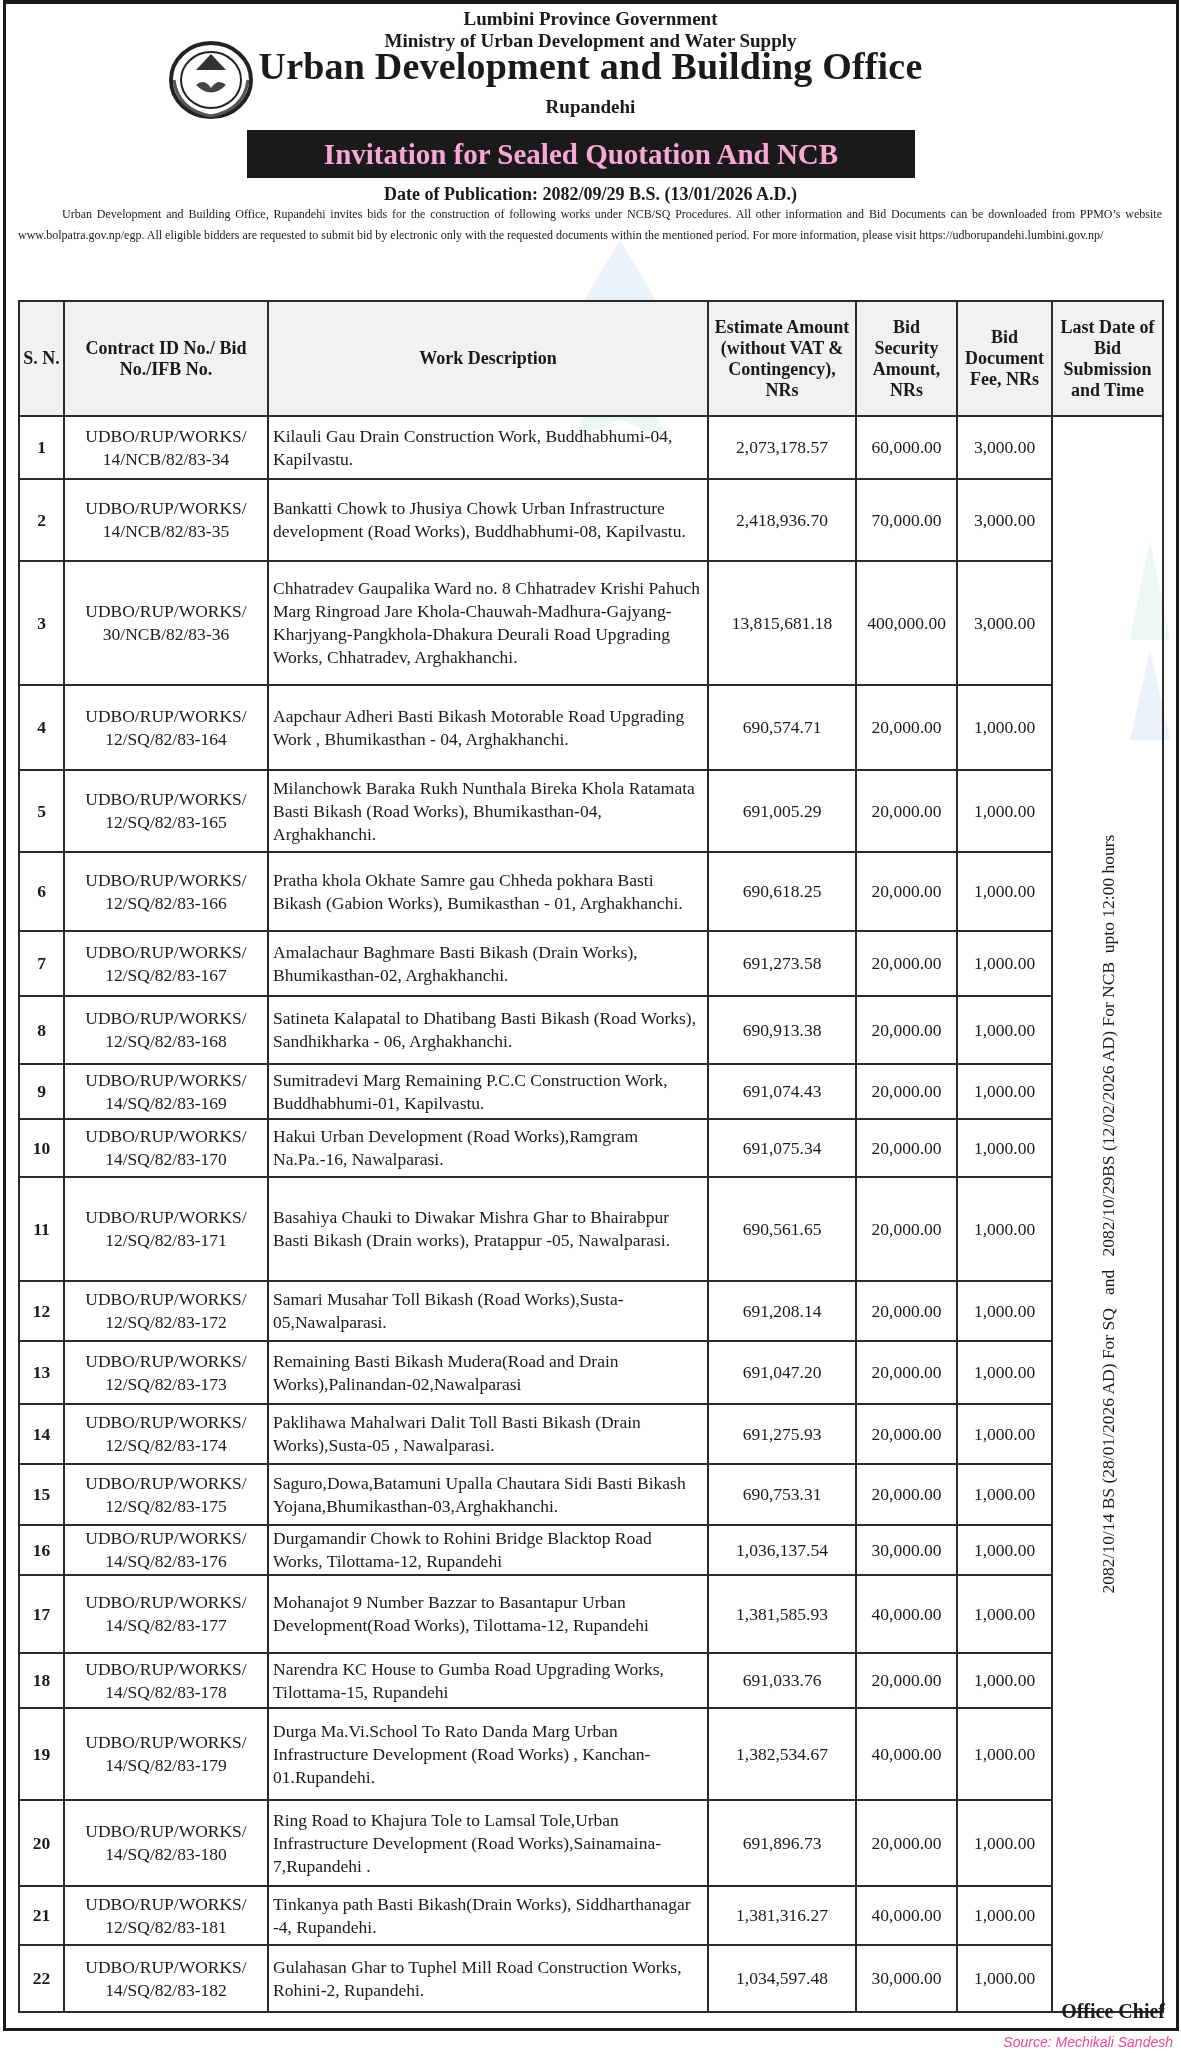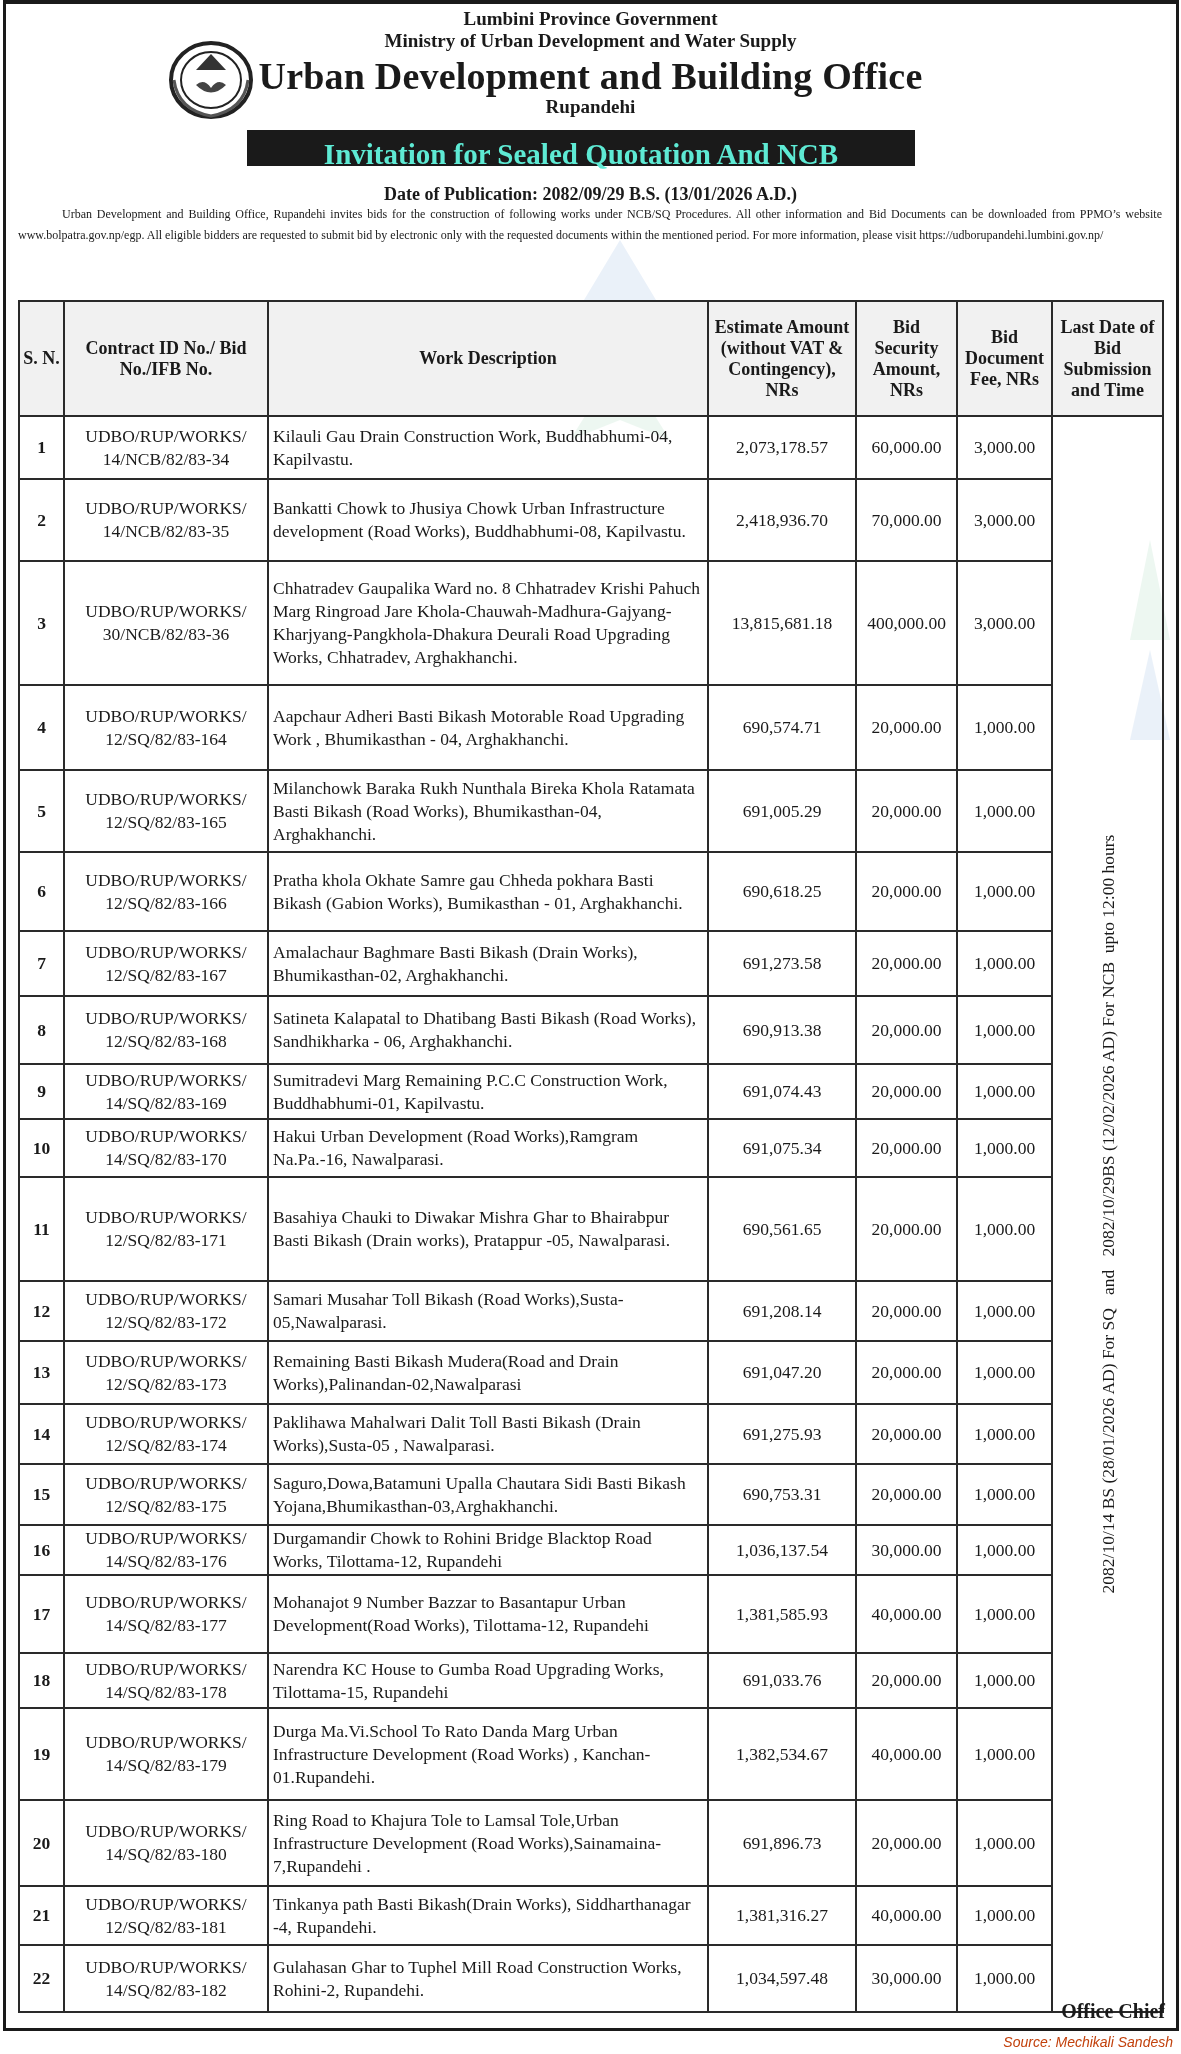--- a/index.html
+++ b/index.html
@@ -2,38 +2,38 @@
 <html><head>
 <meta charset="utf-8">
 <style>
   * { box-sizing: border-box; margin: 0; padding: 0; }
   html, body { width: 1181px; height: 2054px; background: #ffffff; overflow: hidden; }
   body { position: relative; font-family: "Liberation Serif", "DejaVu Serif", serif; color: #1a1a1a; }
   .frame { position: absolute; left: 3px; top: 0px; width: 1176px; height: 2031px; border: 3px solid #1a1a1a; border-top: 4px solid #1a1a1a; }
   .hdr-line { position: absolute; left: 0; width: 1181px; text-align: center; font-weight: bold; }
   .gov { top: 8px; font-size: 19px; }
   .ministry { top: 30px; font-size: 19px; }
-  .office { top: 54px; font-size: 38px; letter-spacing: 0.2px; }
+  .office { top: 44px; font-size: 38px; letter-spacing: 0.2px; }
   .district { top: 96px; font-size: 19px; }
   .emblem { position: absolute; left: 166px; top: 40px; width: 90px; height: 80px; }
-  .banner { position: absolute; left: 247px; top: 130px; width: 668px; height: 36px; background: #1a1a1a; color: #5eead4; font-weight: bold; font-size: 29px; text-align: center; line-height: 48px; }
+  .banner { position: absolute; left: 247px; top: 130px; width: 668px; height: 48px; background: #1a1a1a; color: #f9a8d4; font-weight: bold; font-size: 29px; text-align: center; line-height: 48px; }
   .pubdate { position: absolute; left: 0; top: 184px; width: 1181px; text-align: center; font-weight: bold; font-size: 18px; }
   .intro { position: absolute; left: 18px; top: 204px; width: 1144px; font-size: 12px; line-height: 21px; text-align: justify; text-indent: 44px; }
   table.bids { position: absolute; left: 18px; top: 300px; width: 1144px; border-collapse: collapse; table-layout: fixed; }
   table.bids th, table.bids td { border: 2px solid #2a2a2a; }
   table.bids th { background: #f1f1f1; font-size: 18px; font-weight: bold; line-height: 21px; text-align: center; vertical-align: middle; padding: 0 2px; }
   table.bids td { font-size: 17.5px; line-height: 23px; vertical-align: middle; padding: 0 4px; }
   td.sn { text-align: center; font-weight: bold; }
   td.cid { text-align: center; line-height: 23px; }
   td.desc { text-align: left; padding-left: 10px; }
   td.num { text-align: center; }
   td.lastdate { position: relative; border-bottom: 2px solid #2a2a2a; }
   .vert { position: absolute; left: 50%; top: 50%; transform: translate(-50%, -50%) rotate(-90deg); white-space: pre; font-size: 17.5px; }
   .chief { position: absolute; right: 16px; top: 2000px; font-weight: bold; font-size: 20px; }
-  .source { position: absolute; right: 8px; top: 2034px; font-family: "Liberation Sans", sans-serif; font-style: italic; font-size: 14px; color: #c2410c; }
+  .source { position: absolute; right: 8px; top: 2034px; font-family: "Liberation Sans", sans-serif; font-style: italic; font-size: 14px; color: #ec4899; }
   .wm { position: absolute; opacity: 0.12; pointer-events: none; }
 </style>
 </head>
 <body>
 
 <svg class="wm" style="left:560px; top:240px;" width="120" height="200" viewBox="0 0 120 200">
   <polygon points="60,0 120,100 60,80 0,100" fill="#5b8fd0"></polygon>
   <polygon points="60,120 110,200 60,180 10,200" fill="#6fc18f"></polygon>
 </svg>
 <svg class="wm" style="left:1110px; top:540px;" width="60" height="200" viewBox="0 0 60 200">

